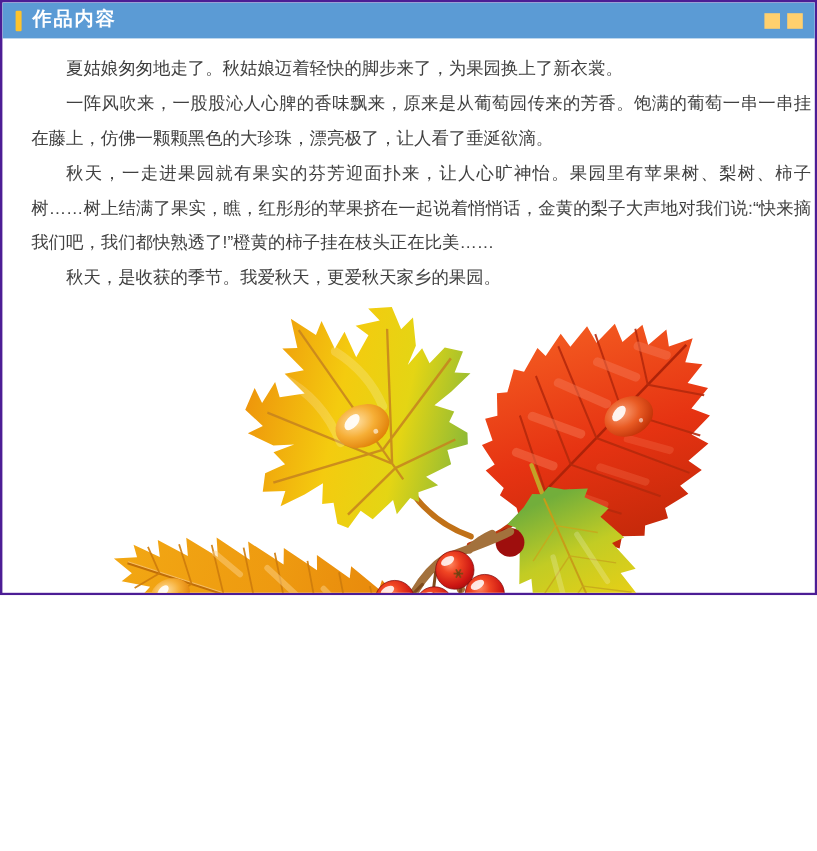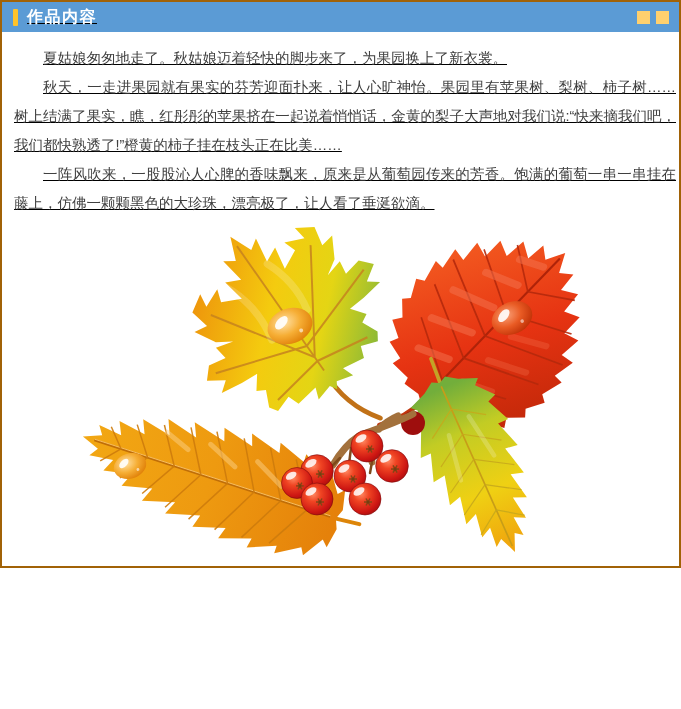--- a/index.html
+++ b/index.html
@@ -1,32 +1,32 @@
 <!DOCTYPE html>
 <html><head>
 <meta charset="utf-8">
 <style>
   * { box-sizing: border-box; }
   html,body { margin:0; padding:0; background:#fff; }
   body { font-family:"Liberation Sans","DejaVu Sans",sans-serif; }
   .page {
-    width:681px; height:568px;
-    border:2px solid #a16207;
-    background:#fff; overflow:hidden;text-decoration:underline;
+    width:681px; height:496px;
+    border:2px solid #4c1d95;
+    background:#fff; overflow:hidden;
   }
   .header {
     height:30px; background:#5b9bd5;
     display:flex; align-items:center;
     padding:0 10px 0 11px;
   }
   .accent-bar { width:5px; height:17px; background:#ffc32b; margin-right:9px; border-radius:1px; }
   .header-title { color:#ffffff; font-size:16px; font-weight:bold; letter-spacing:1.5px; line-height:1; }
   .header-squares { margin-left:auto; display:flex; gap:6px; }
   .header-square { width:13px; height:13px; background:#ffd06e; }
-  .content { padding:12px 3px 0 12px; }
+  .content { padding:12px 3px 0 12px;margin-left:12px; }
   .paragraph {
     margin:0; font-size:14.5px; line-height:29px; color:#404040;
     text-indent:2em; text-align:justify;
   }
   .illustration { width:520px; height:352px; margin:8px 0 0 68px; display:block; }
 </style>
 </head>
 <body>
 
 <div class="page">
@@ -35,22 +35,23 @@
     <div class="accent-bar"></div>
     <div class="header-title">作品内容</div>
     <div class="header-squares">
       <div class="header-square"></div>
       <div class="header-square"></div>
     </div>
   </div>
 
   <div class="content">
     <p class="paragraph">夏姑娘匆匆地走了。秋姑娘迈着轻快的脚步来了，为果园换上了新衣裳。</p>
+    <p class="paragraph">一阵风吹来，一股股沁人心脾的香味飘来，原来是从葡萄园传来的芳香。饱满的葡萄一串一串挂在藤上，仿佛一颗颗黑色的大珍珠，漂亮极了，让人看了垂涎欲滴。</p>
     <p class="paragraph">秋天，一走进果园就有果实的芬芳迎面扑来，让人心旷神怡。果园里有苹果树、梨树、柿子树……树上结满了果实，瞧，红彤彤的苹果挤在一起说着悄悄话，金黄的梨子大声地对我们说:“快来摘我们吧，我们都快熟透了!”橙黄的柿子挂在枝头正在比美……</p>
-    <p class="paragraph">一阵风吹来，一股股沁人心脾的香味飘来，原来是从葡萄园传来的芳香。饱满的葡萄一串一串挂在藤上，仿佛一颗颗黑色的大珍珠，漂亮极了，让人看了垂涎欲滴。</p>
+    <p class="paragraph">秋天，是收获的季节。我爱秋天，更爱秋天家乡的果园。</p>
 
     <svg class="illustration" viewBox="0 0 520 352" role="img" aria-label="autumn leaves with red berries and water droplets">
       <defs>
         <linearGradient id="gMaple" gradientUnits="userSpaceOnUse" x1="-60" y1="-90" x2="65" y2="58">
           <stop offset="0" stop-color="#ED8C0B"></stop>
             <stop offset="0.42" stop-color="#F4CB0F"></stop>
           <stop offset="0.68" stop-color="#E4D514"></stop>
             <stop offset="1" stop-color="#7BB43D"></stop>
         </linearGradient>
         <linearGradient id="gRed" gradientUnits="userSpaceOnUse" x1="-80" y1="-40" x2="80" y2="60">

